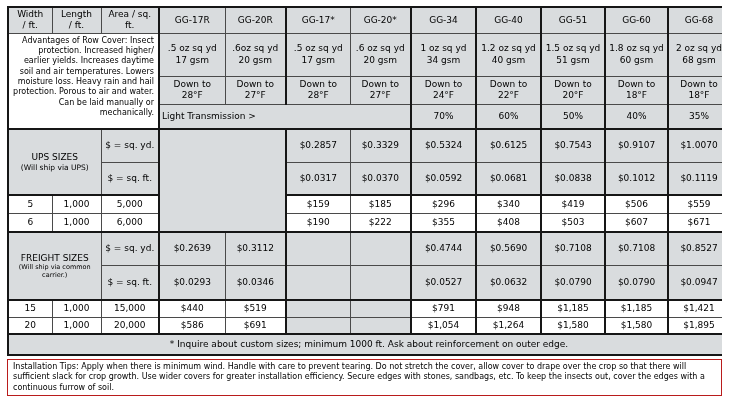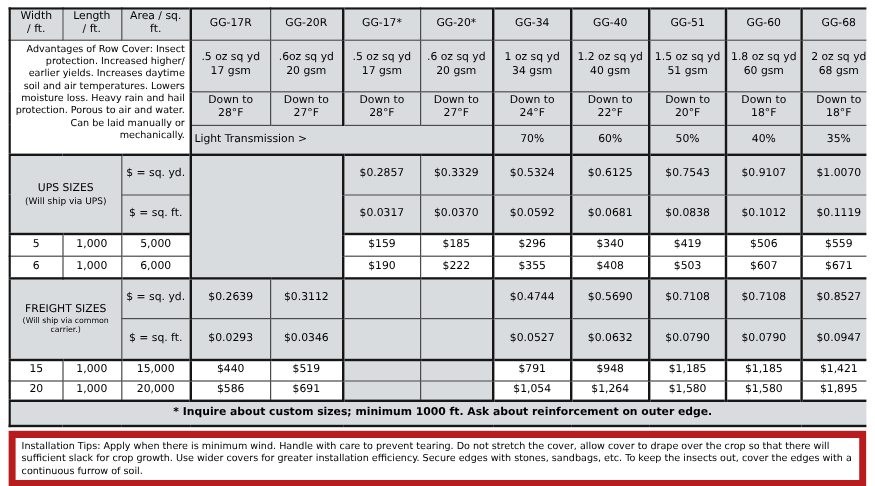--- a/index.html
+++ b/index.html
@@ -20,21 +20,21 @@
   td.bL { border-left:2px solid #161616; }
   td.bT { border-top:2px solid #161616; }
   td.adv { text-align:right; vertical-align:top; font-size:8px; line-height:1.3; padding:2px 4px; white-space:normal; }
   td.right { text-align:left; padding-right:5px; }
   td.note { font-size:9px; }
   .sub { font-size:7.5px; line-height:1.2; }
   td.freight-label .sub { font-size:6.5px;text-align:center; }
   .tips {
     box-sizing:border-box;
     width:715px;
-    border:6px solid #b91c1c;
+    border:1px solid #b91c1c;
     margin-top:3px;
     font-size:8px;
     line-height:1.3;
     padding:2px 5px;
     background:#fff;
   }
 </style>
 </head>
 <body>
 
@@ -212,19 +212,19 @@
         <td class="bL w">$586</td>
         <td class="w">$691</td>
         <td class="bL"></td>
         <td></td>
         <td class="bL w">$1,054</td>
         <td class="bL w">$1,264</td>
         <td class="bL w">$1,580</td>
         <td class="bL w">$1,580</td>
         <td class="bL w">$1,895</td>
       </tr>
-      <tr style="height: 21px; font-weight: bold;">
+      <tr style="height: 21px;">
         <td colspan="12" class="bT note">* Inquire about custom sizes; minimum 1000 ft. Ask about reinforcement on outer edge.</td>
       </tr>
     </tbody>
 </table>
 
 <div class="tips">Installation Tips: Apply when there is minimum wind. Handle with care to prevent tearing. Do not stretch the cover, allow cover to drape over the crop so that there will sufficient slack for crop growth. Use wider covers for greater installation efficiency. Secure edges with stones, sandbags, etc. To keep the insects out, cover the edges with a continuous furrow of soil.</div>
 
 </body></html>

